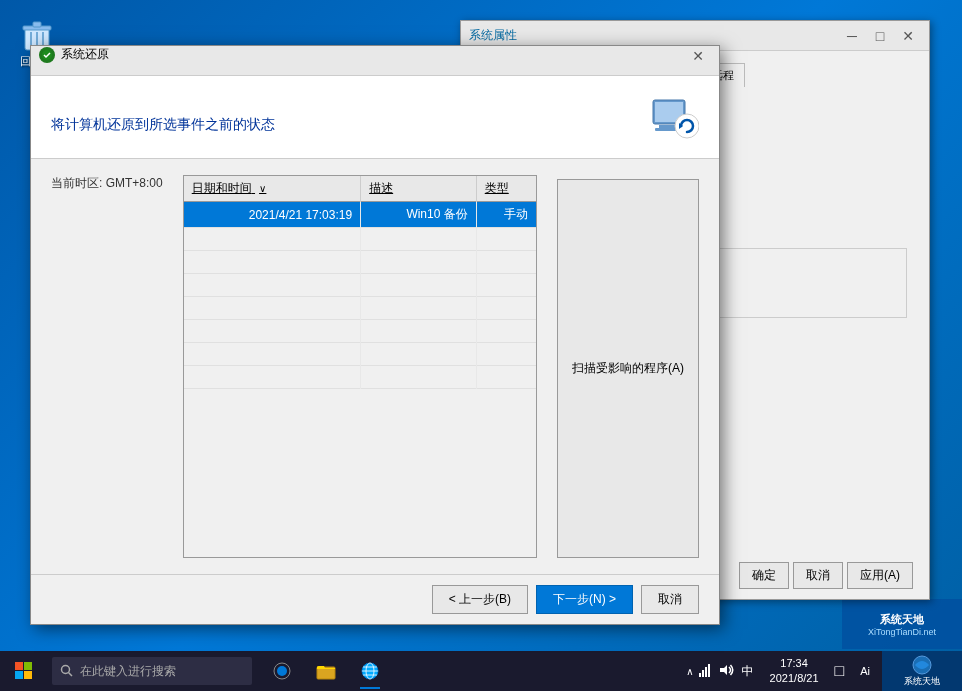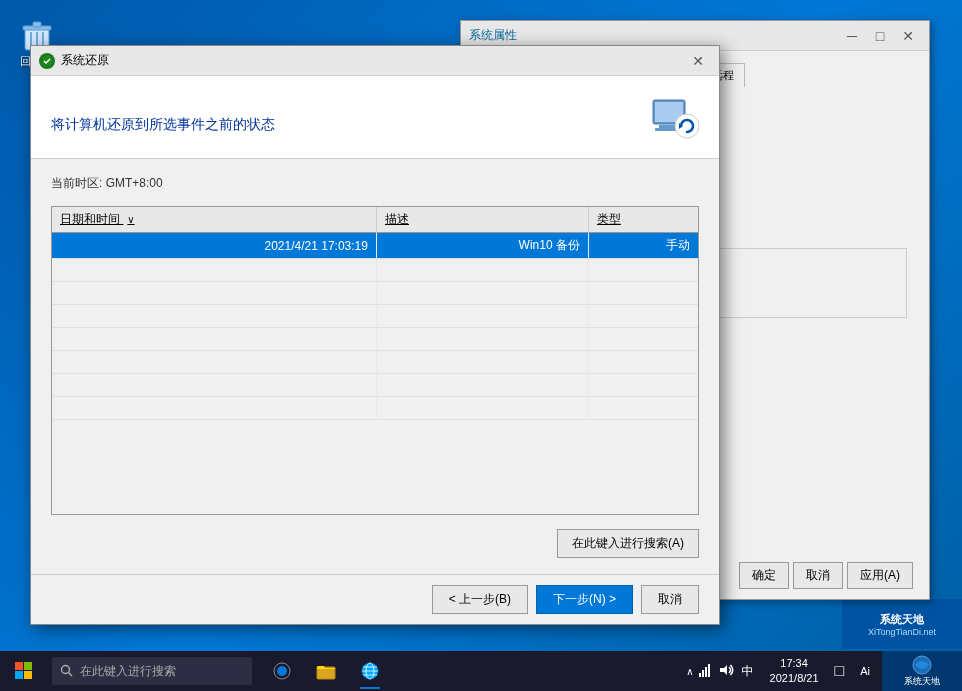--- a/index.html
+++ b/index.html
@@ -184,21 +184,21 @@
       height: 580px;
       background: #f0f0f0;
       border: 1px solid #888;
       box-shadow: 4px 4px 16px rgba(0,0,0,0.5);
       z-index: 30;
     }
     .sys-restore-titlebar {
       background: #e8e8e8;
       height: 30px;
       display: flex;
-      align-items: center;
+      align-items: flex-start;
       padding: 0 8px;
       border-bottom: 1px solid #ccc;
       justify-content: space-between;
     }
     .sys-restore-title-area {
       display: flex;
       align-items: center;
       gap: 6px;
     }
     .restore-icon-small {
@@ -242,22 +242,22 @@
       width: 50px;
       height: 50px;
       flex-shrink: 0;
     }
 
     
     .restore-content {
       padding: 16px 20px;
       flex: 1;
       display: flex;
-      flex-direction: column;
-      gap: 10px;
+      flex-direction: row;
+      gap: 20px;
     }
     .current-timezone {
       font-size: 12px;
       color: #333;
       margin-bottom: 4px;
     }
 
     
     .restore-table-container {
       border: 1px solid #999;
@@ -545,21 +545,21 @@
                 <tr>
                   <td>&nbsp;</td>
                   <td></td>
                   <td></td>
                 </tr>
               </tbody>
           </table>
         </div>
 
         <div class="scan-btn-row">
-          <button class="scan-btn">在此键入进行搜索(A)</button>
+          <button class="scan-btn">扫描受影响的程序(A)</button>
         </div>
       </div>
 
       <div class="restore-footer">
         <button class="footer-btn">&lt; 上一步(B)</button>
         <button class="footer-btn primary">下一步(N) &gt;</button>
         <button class="footer-btn">取消</button>
       </div>
     </div>
   </div>

